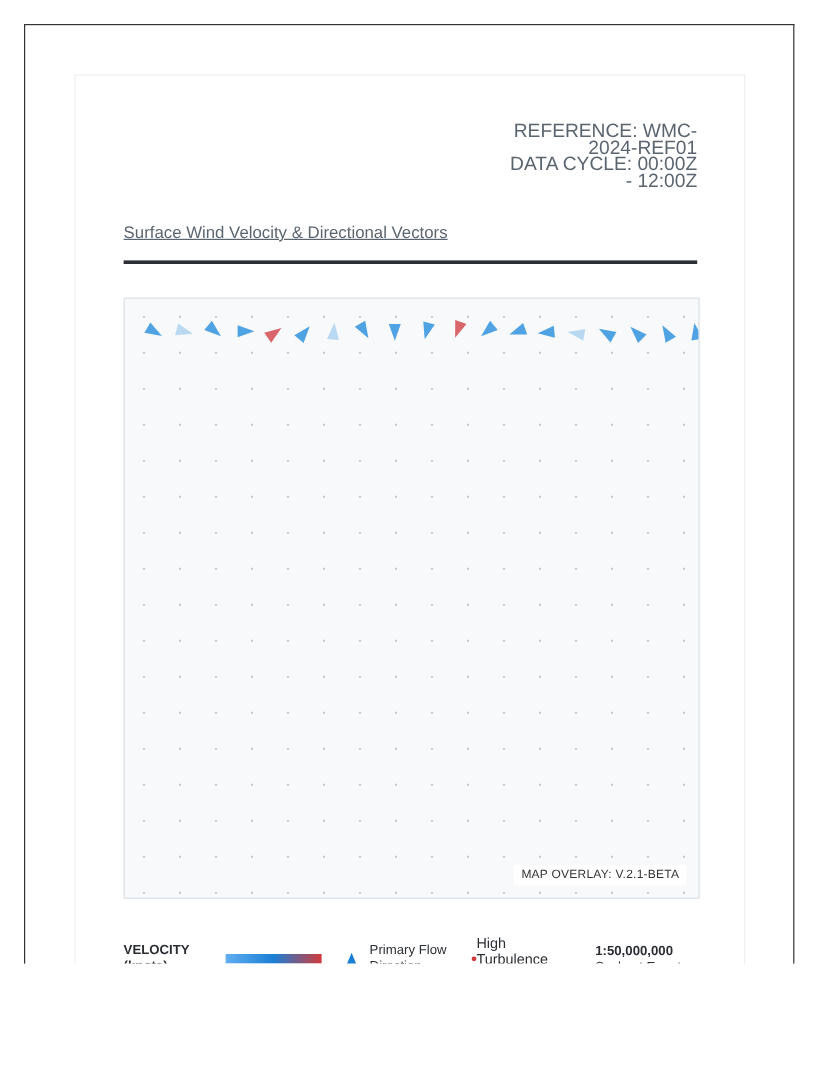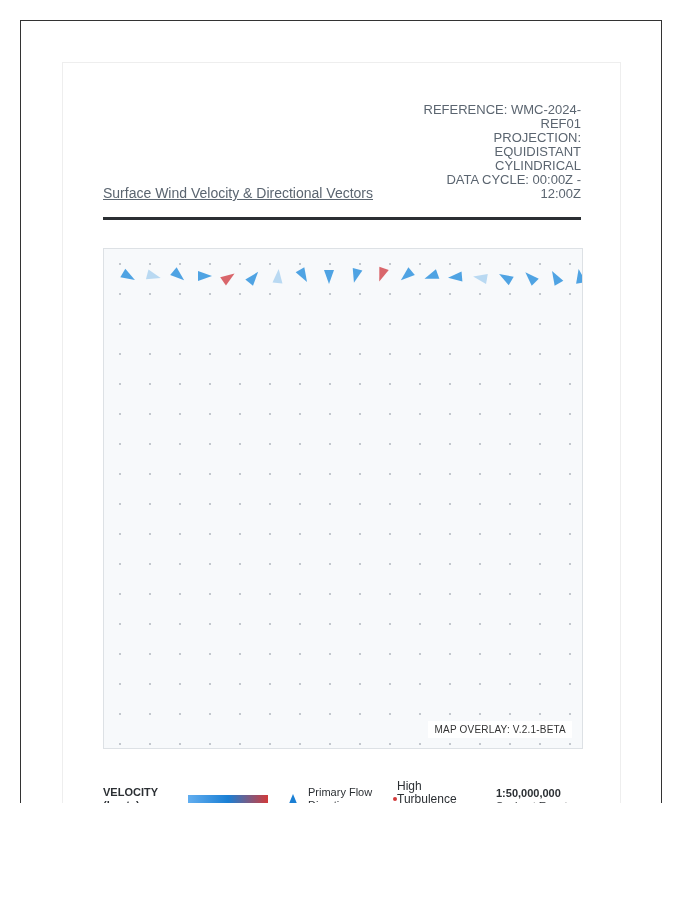--- a/index.html
+++ b/index.html
@@ -2,21 +2,21 @@
 <html><head>
 <meta charset="utf-8">
 <style>
   html, body { margin:0; padding:0; background:#fff; }
   body { width:700px; height:900px; position:relative; overflow:hidden; font-family:"Liberation Sans", sans-serif; }
   .frame { position:absolute; left:20px; top:20px; width:640px; height:782px; border:1px solid #333; border-bottom:none; overflow:hidden; background:#fff; }
   .card { position:absolute; left:41px; top:41px; width:557px; height:800px; border:1px solid #eee; border-bottom:none; background:#fff; }
   .header { position:absolute; left:40px; top:40px; width:478px; height:114px; border-bottom:3px solid #2b2f33; }
   .title { position:absolute; left:0; top:22px; margin:0; font-size:24px; font-weight:bold; letter-spacing:2.5px; line-height:28px; color:#2b2f33; }
   .subtitle { position:absolute; left:0; top:82px; font-size:14px; color:#5b6570;text-decoration:underline; }
-  .meta { position:absolute; right:0; top:0; width:160px; text-align:right; font-size:13px; line-height:14px; color:#5b6570; }
+  .meta { position:absolute; right:0; top:0; width:160px; text-align:right; font-size:16px; line-height:14px; color:#5b6570; }
   .map { position:absolute; left:40px; top:185px; width:478px; height:499px; border:1px solid #dde1e5; background-color:#f7f9fb;
          background-image: radial-gradient(circle, #c3c8ce 1px, transparent 1.3px); background-size:30px 30px; background-position:1px 30px; }
   .vectors { position:absolute; left:0; top:0; }
   .overlay-label { position:absolute; right:10px; bottom:10px; background:#fff; font-size:10px; color:#333; padding:3px 6px; letter-spacing:0.2px;margin-top:12px; }
   .legend { position:absolute; left:40px; top:718px; width:478px; height:40px; }
   .lg-vel { position:absolute; left:0; top:5px; font-size:11px; font-weight:bold; color:#2b2f33; line-height:13px; width:70px; }
   .lg-bar { position:absolute; left:85px; top:14px; width:80px; height:8px; background:linear-gradient(to right,#62aef0 0%,#1a7fd4 50%,#d23a3a 100%); }
   .lg-tri { position:absolute; left:185px; top:13px; width:0; height:0; border-left:5px solid transparent; border-right:5px solid transparent; border-bottom:12px solid #1a7fd4; }
   .lg-flow { position:absolute; left:205px; top:5px; font-size:11px; color:#2b2f33; line-height:13px; width:75px; }
   .lg-dot { position:absolute; left:290px; top:16px; width:4px; height:4px; border-radius:50%; background:#d23a3a; }
@@ -27,21 +27,20 @@
 </head>
 <body>
 
 <div class="frame">
   <div class="card">
 
     <div class="header">
       <div class="subtitle">Surface Wind Velocity &amp; Directional Vectors</div>
       <div class="meta">
         <div>REFERENCE: WMC-2024-REF01</div>
-        <div>PROJECTION: EQUIDISTANT CYLINDRICAL</div>
         <div>DATA CYCLE: 00:00Z - 12:00Z</div>
       </div>
     </div>
 
     <div class="map">
       <svg class="vectors" id="vectors" width="478" height="499">
           <polygon points="0,-8 5,6 -5,6" fill="#4fa3e3" transform="translate(24,27) rotate(120)"></polygon>
           <polygon points="0,-8 5,6 -5,6" fill="#b9d9f2" transform="translate(49,27) rotate(105)"></polygon>
           <polygon points="0,-8 5,6 -5,6" fill="#4fa3e3" transform="translate(74,26) rotate(130)"></polygon>
           <polygon points="0,-8 5,6 -5,6" fill="#4fa3e3" transform="translate(100,27) rotate(90)"></polygon>

